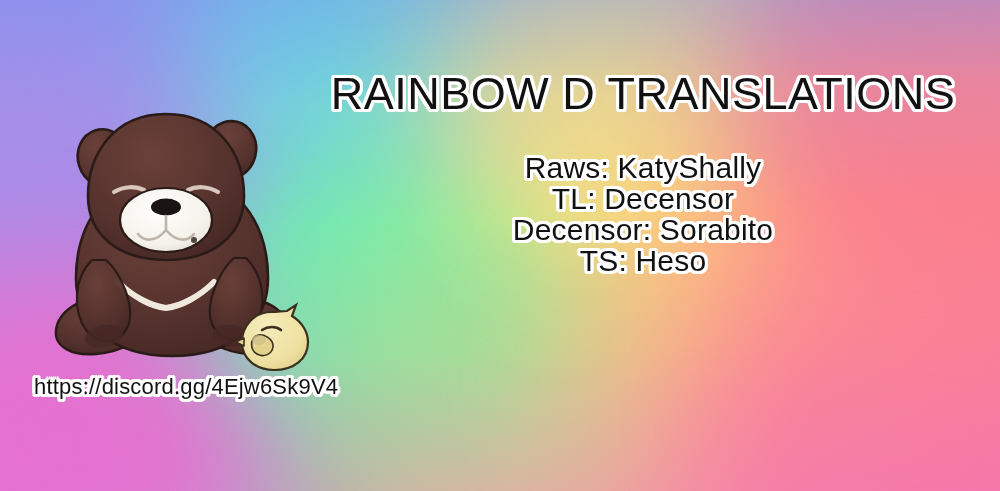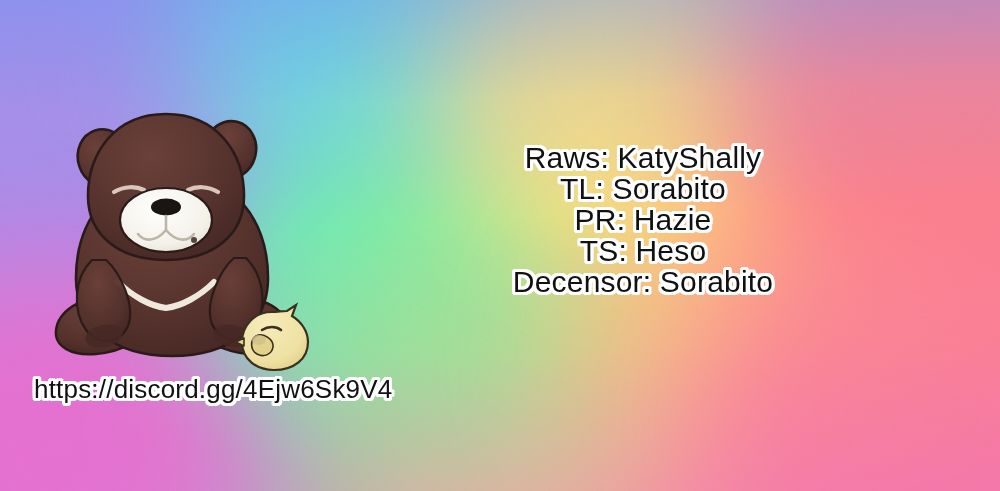--- a/index.html
+++ b/index.html
@@ -82,40 +82,40 @@
     top: 68px;
     text-align: center;
     font-size: 45px;
     font-weight: 400;
     letter-spacing: 0.5px;
     padding-left: 286px;
   }
 
   .credits-block {
     position: absolute;
-    top: 142px;
+    top: 152px;
     left: 286px;
     width: 714px;
     text-align: center;
     display: flex;
     flex-direction: column;
     align-items: center;
   }
   .credit-line {
     font-size: 30px;
     font-weight: 400;
     line-height: 31px;
     letter-spacing: 0.2px;
   }
 
   .discord-link {
     position: absolute;
     left: 34px;
     top: 374px;
-    font-size: 26px;
+    font-size: 22px;
     font-weight: 400;
     letter-spacing: 0.2px;
   }
 
   
   .mascot {
     position: absolute;
     left: 40px;
     top: 100px;
     width: 290px;
@@ -194,24 +194,24 @@
       <g>
         <path d="M232 212 C214 212 202 226 202 242 C202 259 216 270 234 270 C254 270 268 259 268 242 C268 232 262 222 252 216 L256 205 L247 211 C243 211 237 212 232 212 Z" fill="url(#chickGrad)" stroke="#3a3020" stroke-width="2.2"></path>
         <path d="M216 236 C210 240 210 250 217 254 C224 258 232 254 233 247 C234 240 224 232 216 236 Z" fill="#e2d28c" stroke="#3a3020" stroke-width="1.6"></path>
         <path d="M222 230 C228 226 236 226 241 230" fill="none" stroke="#3a3020" stroke-width="2.6" stroke-linecap="round"></path>
         <ellipse cx="219" cy="240" rx="7" ry="5" fill="#cfc08a" opacity=".8"></ellipse>
         <path d="M204 238 L196 242 L204 246 Z" fill="#e2d28c" stroke="#3a3020" stroke-width="1.6" stroke-linejoin="round"></path>
       </g>
     </svg>
   </div>
 
+  <div class="group-title outlined">RAINBOW D TRANSLATIONS</div>
 
   <div class="credits-block">
     <div class="credit-line outlined">Raws: KatyShally</div>
-    <div class="credit-line outlined">TL: Sorabito</div>
-    <div class="credit-line outlined">PR: Hazie</div>
+    <div class="credit-line outlined">TL: Decensor</div>
+    <div class="credit-line outlined">Decensor: Sorabito</div>
     <div class="credit-line outlined">TS: Heso</div>
-    <div class="credit-line outlined">Decensor: Sorabito</div>
   </div>
 
   <div class="discord-link outlined">https://discord.gg/4Ejw6Sk9V4</div>
 
 </div>
 
 </body></html>

